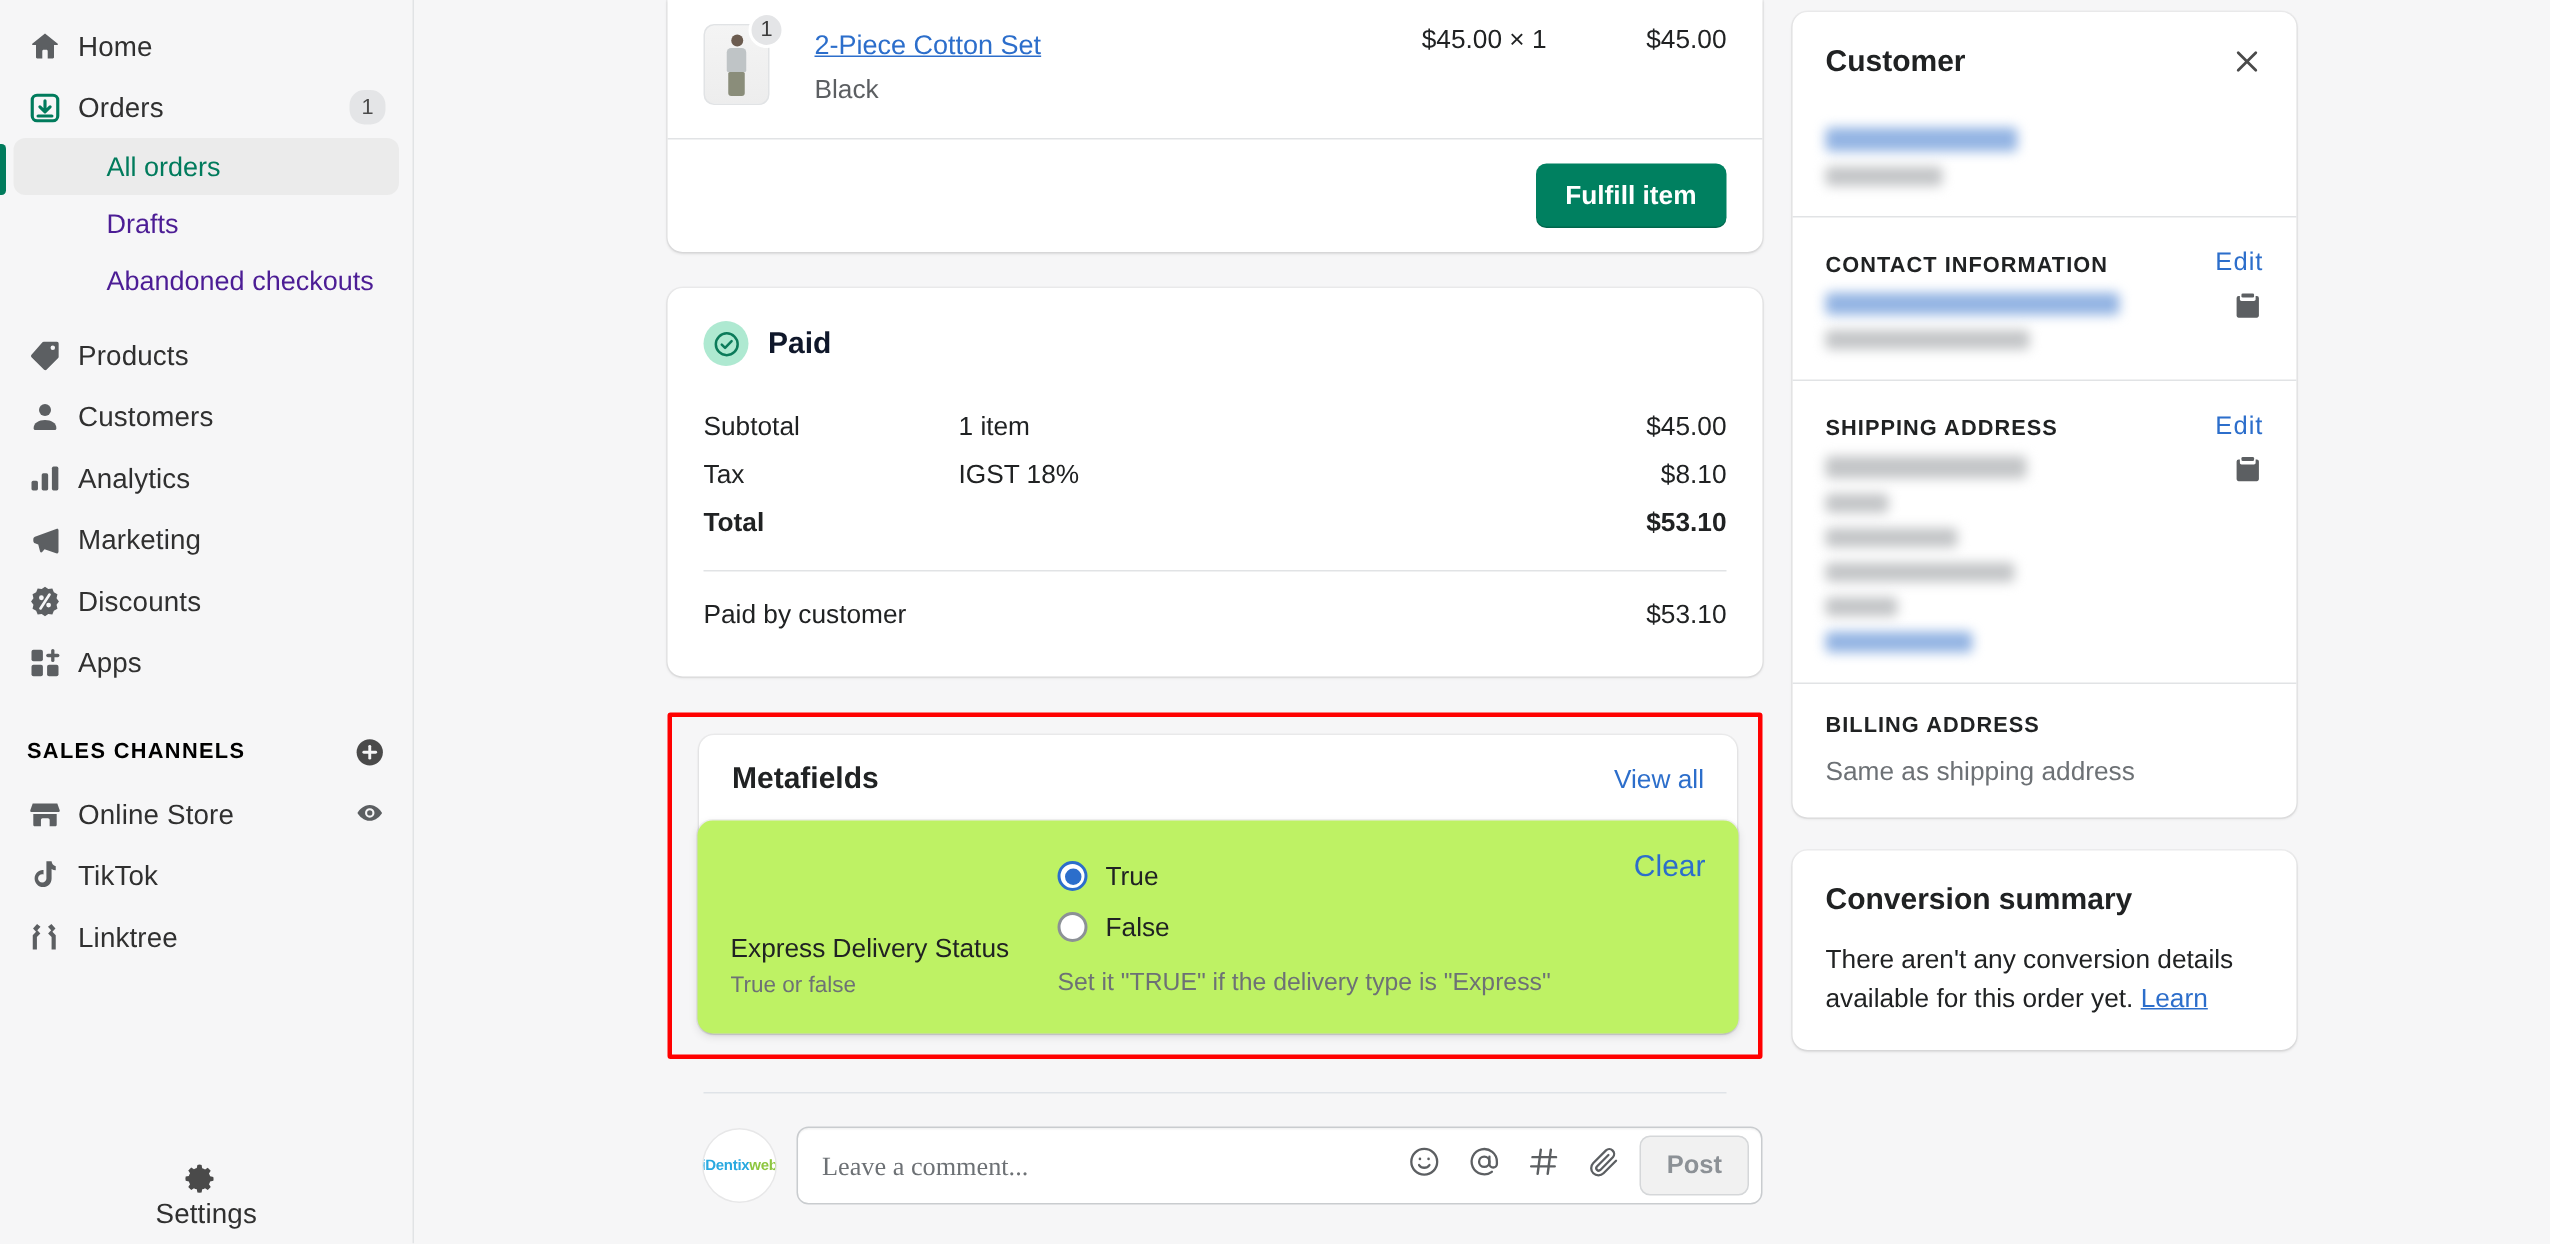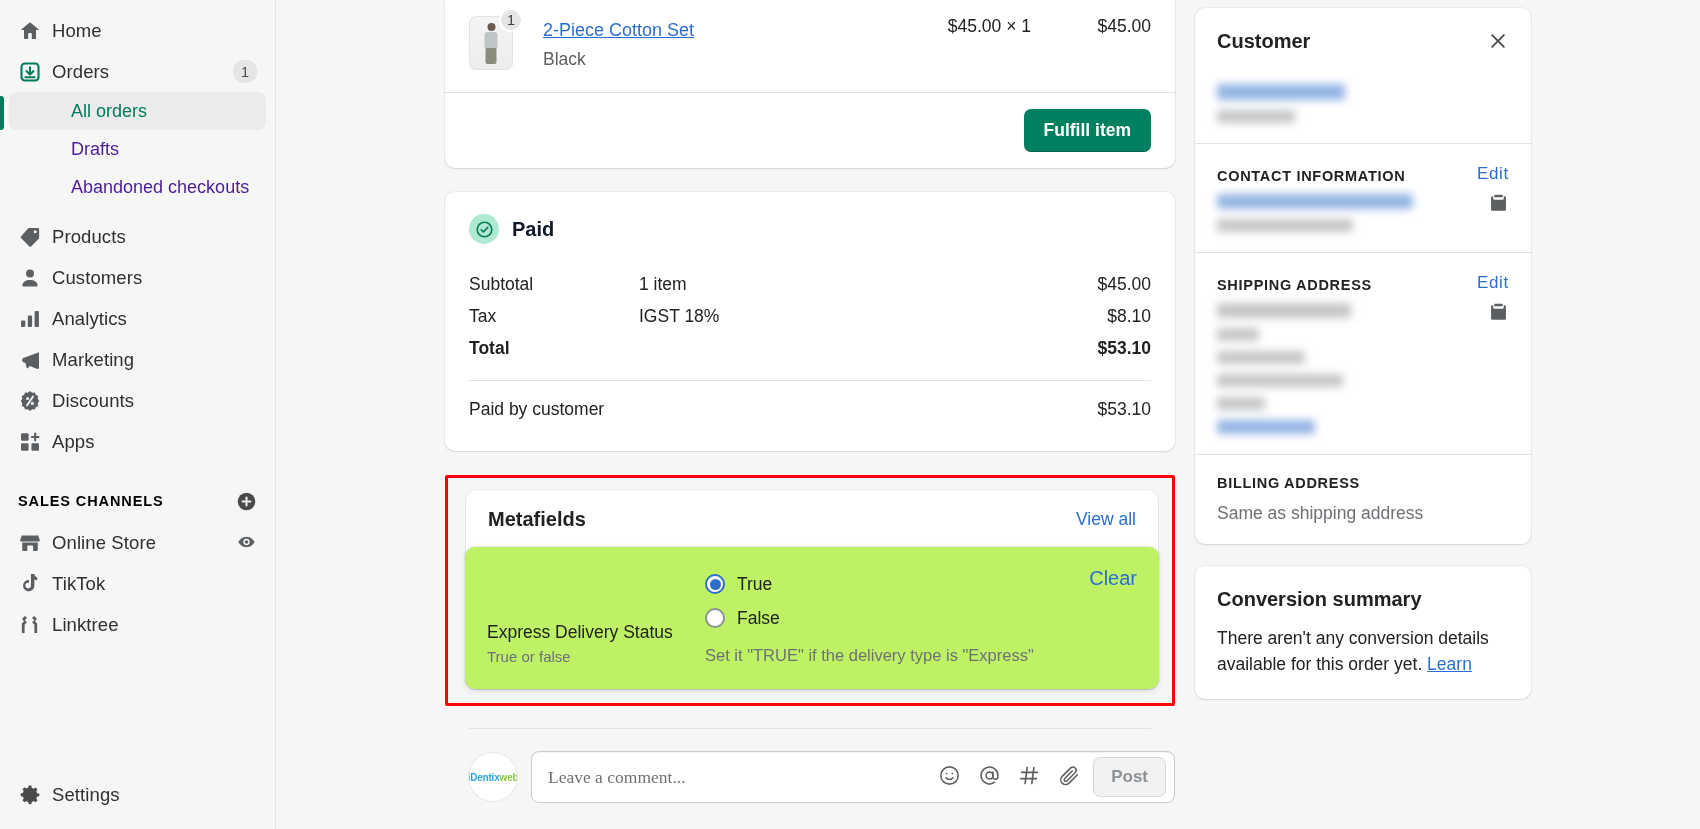--- a/index.html
+++ b/index.html
@@ -50,21 +50,21 @@
   .section-head {
     display: flex; align-items: center;
     margin: 22px 9px 4px; padding: 0 9px; height: 34px;
   }
   .section-head .t {
     font-size: 14.5px; letter-spacing: .9px; color: #000000; font-weight: 700;
   }
   .section-head .plus { margin-left: auto; color: #4a4a4a; display:flex; }
   .nav-item .trail { margin-left: auto; color: #5c5f62; display: flex; }
   .spacer { flex: 1 1 auto; }
-  .settings-wrap { margin-bottom: 14px; }
+  .settings-wrap { margin-bottom: 14px; flex-direction: column; }
 
   
   .main {
     flex: 1 1 auto; height: 829px;
     display: flex; justify-content: center;
     gap: 20px; padding: 0 0 0 0;
     position: relative;
     background: #f6f6f7;
   }
   .col-left { width: 730px; padding-top: 0; }

